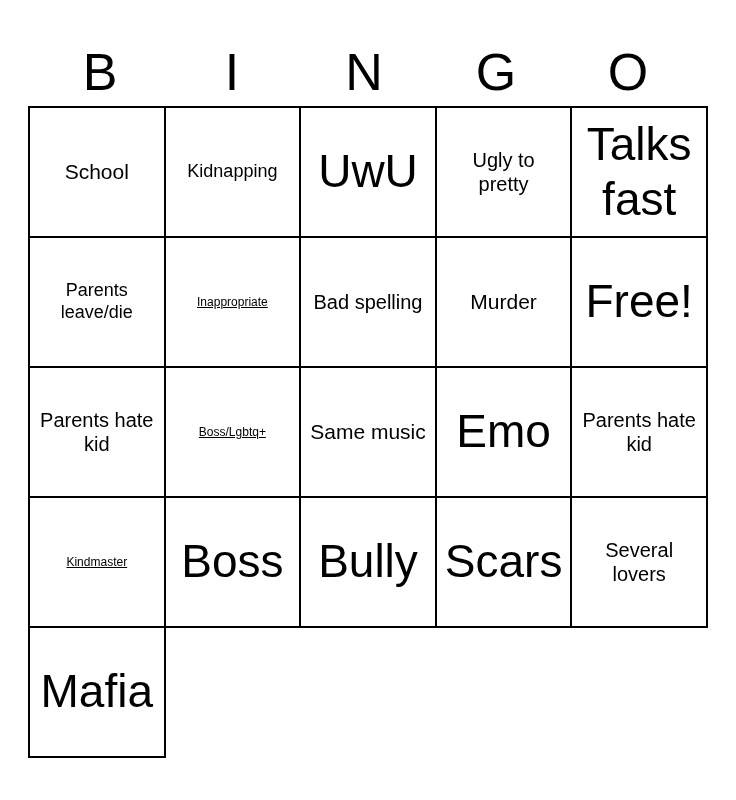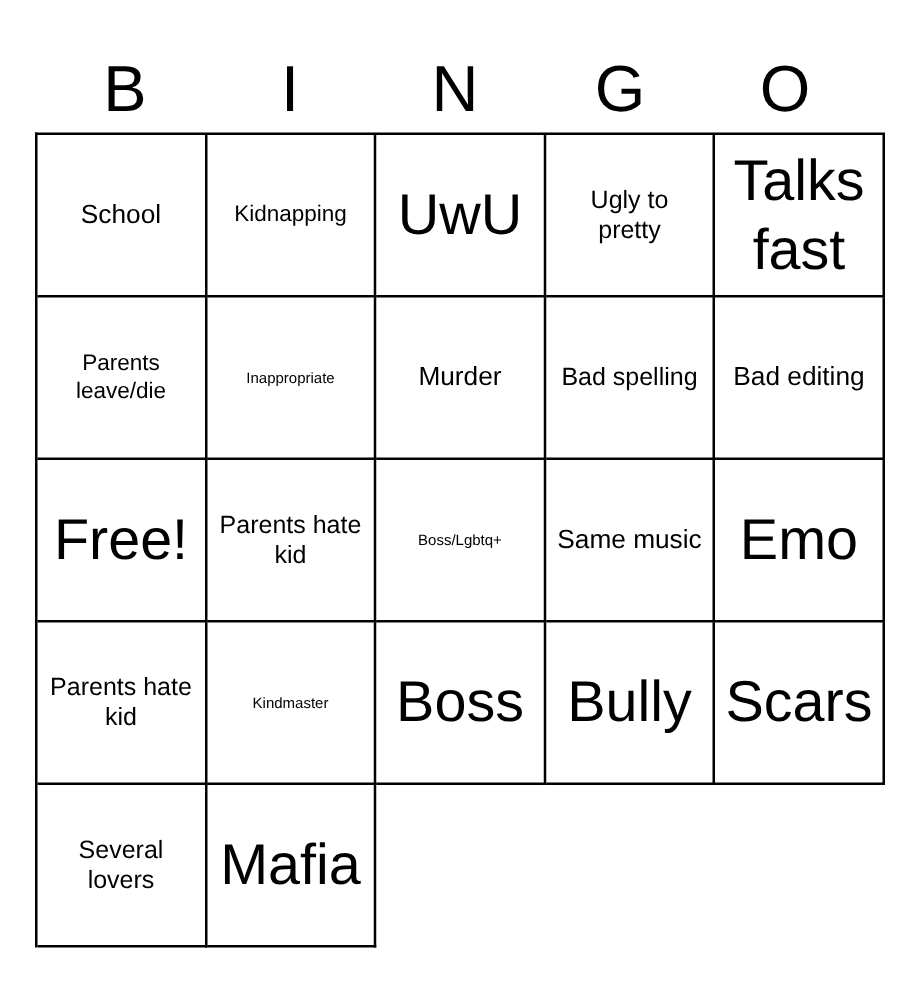--- a/index.html
+++ b/index.html
@@ -74,20 +74,21 @@
     .size-md {
       font-size: 20px;
     }
 
     .size-sm {
       font-size: 18px;
     }
 
     .size-xs {
       font-size: 12px;
+      text-decoration: underline;
     }
   </style>
 </head>
 <body>
 
 <div class="bingo-container">
   <div class="bingo-header">
   <div class="bingo-letter">B</div>
       <div class="bingo-letter">I</div>
       <div class="bingo-letter">N</div>
@@ -110,27 +111,24 @@
       <div class="bingo-cell">
         <span class="size-xl">Talks fast</span>
       </div>
       <div class="bingo-cell">
         <span class="size-sm">Parents leave/die</span>
       </div>
       <div class="bingo-cell">
         <span class="size-xs">Inappropriate</span>
       </div>
       <div class="bingo-cell">
-        <span class="size-lg">Murder</span>
-      </div>
-      <div class="bingo-cell">
         <span class="size-md">Bad spelling</span>
       </div>
       <div class="bingo-cell">
-        <span class="size-lg">Bad editing</span>
+        <span class="size-lg">Murder</span>
       </div>
       <div class="bingo-cell">
         <span class="size-xl">Free!</span>
       </div>
       <div class="bingo-cell">
         <span class="size-md">Parents hate kid</span>
       </div>
       <div class="bingo-cell">
         <span class="size-xs">Boss/Lgbtq+</span>
       </div>

